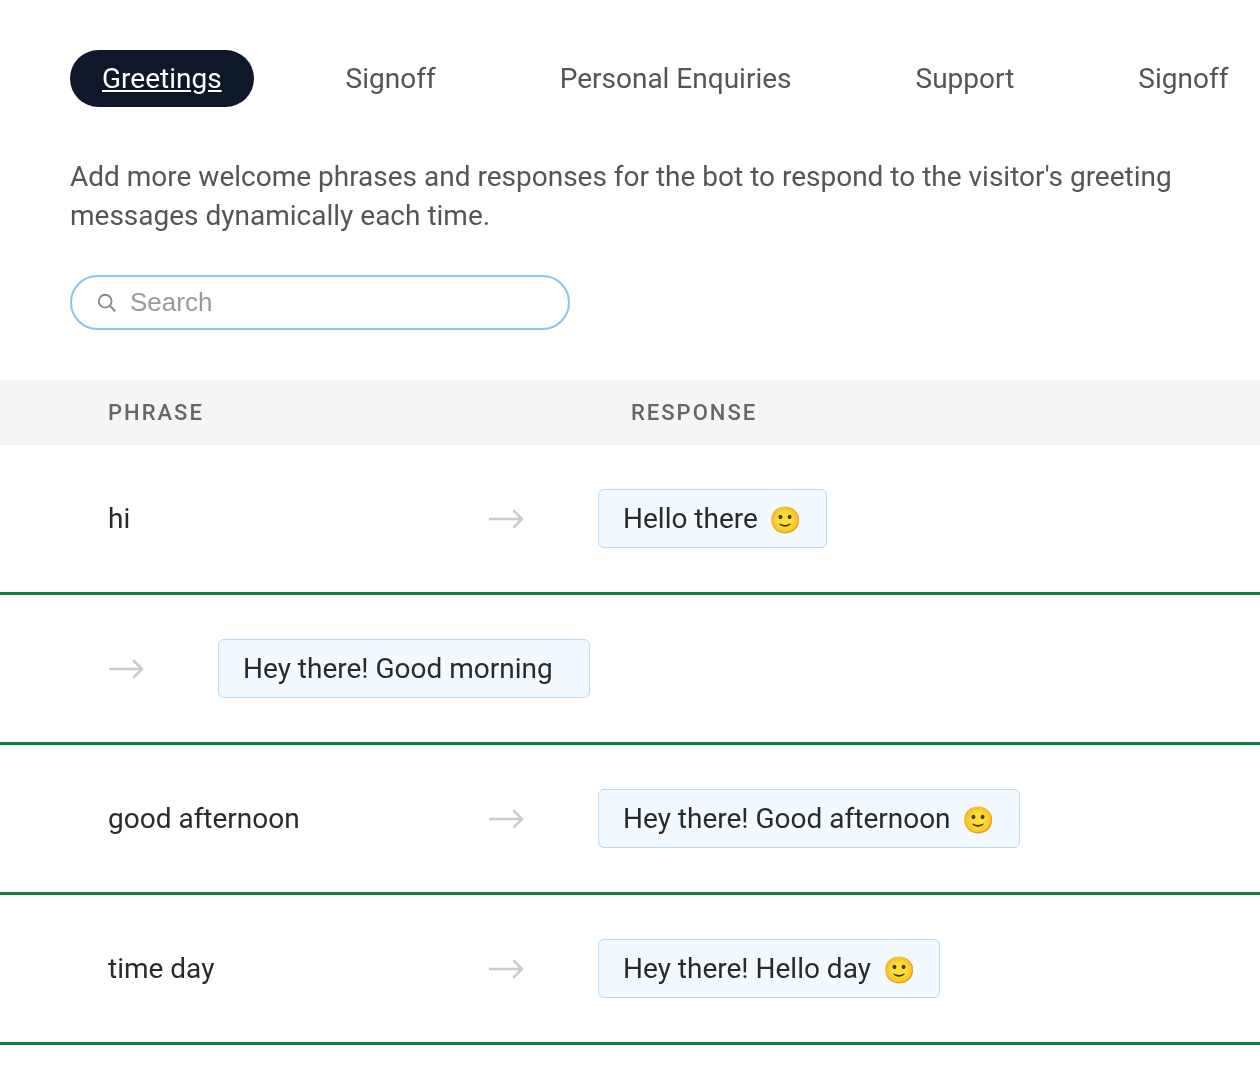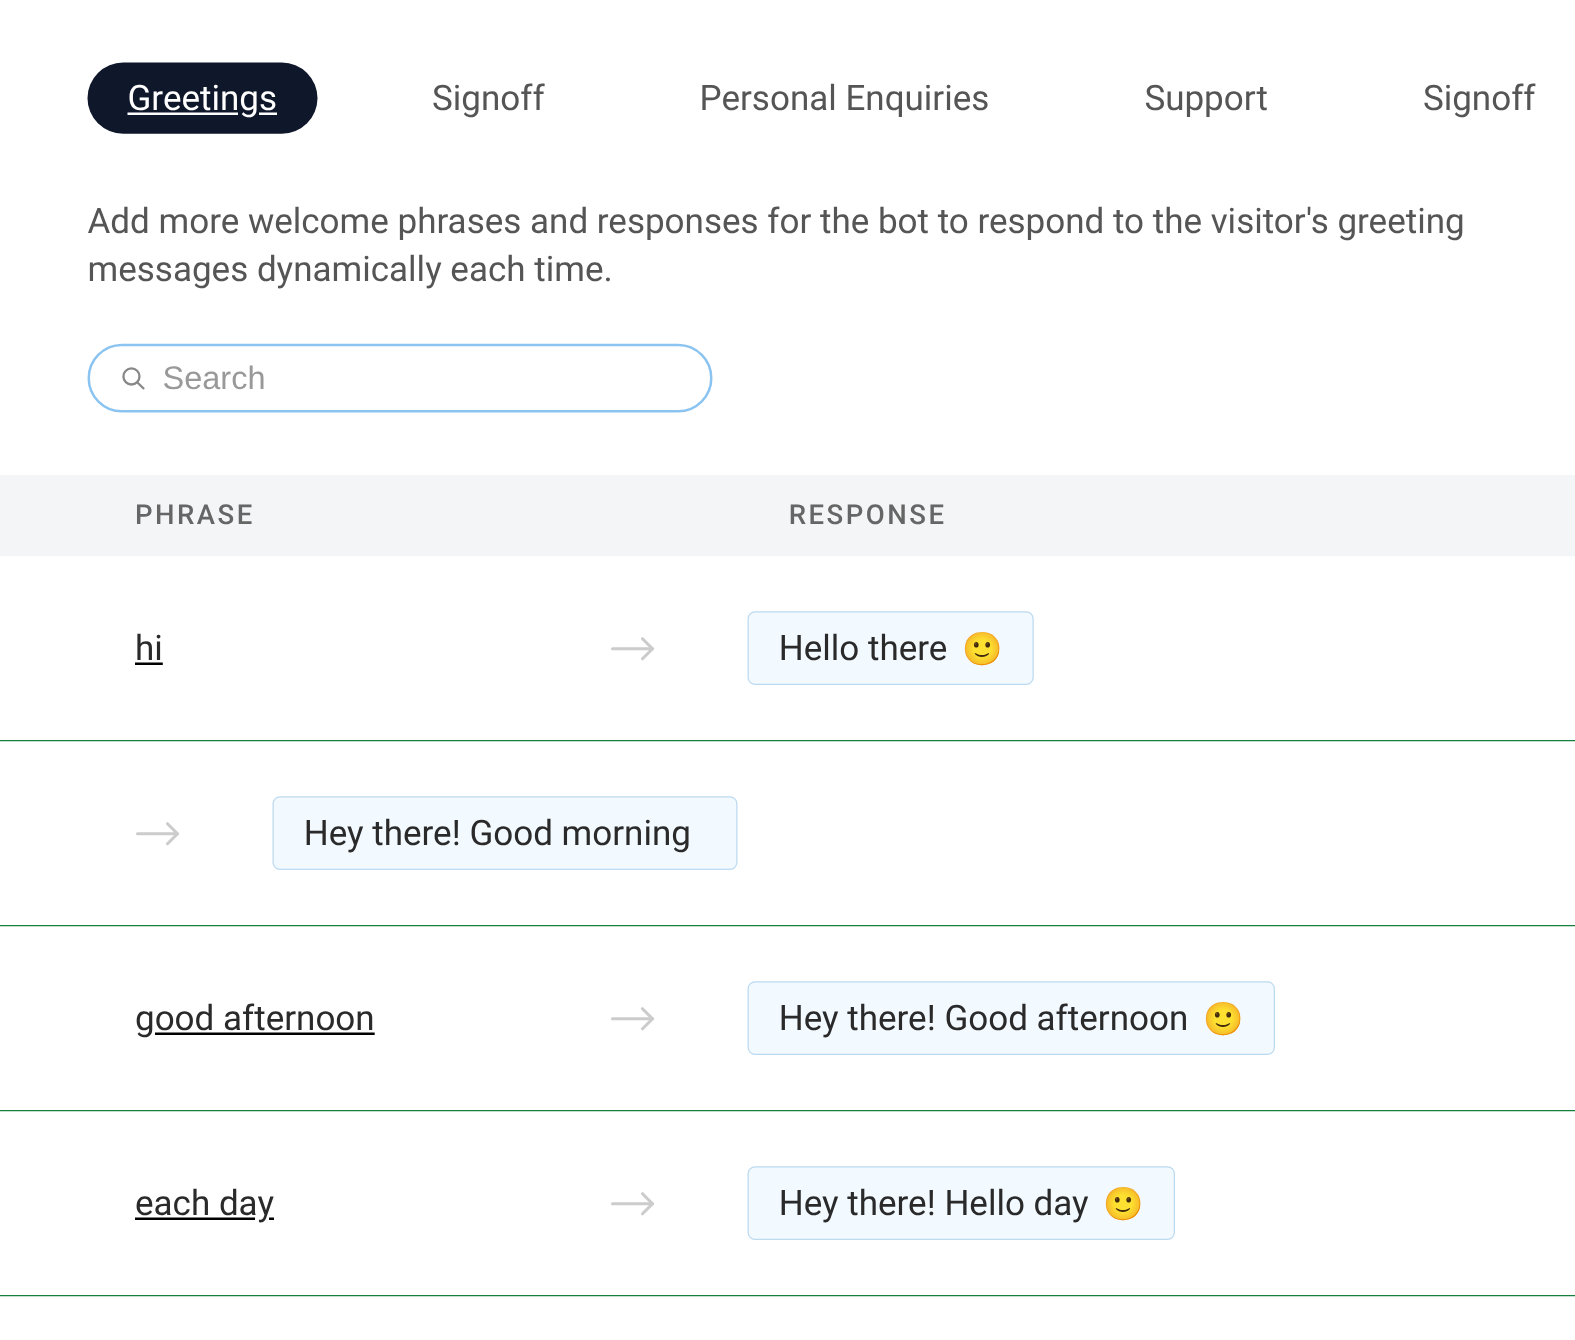--- a/index.html
+++ b/index.html
@@ -92,22 +92,21 @@
     }
     .rows {
       margin-left: -70px;
       margin-right: -70px;
     }
     .row {
       display: flex;
       align-items: center;
       padding: 44px 0;
       padding-left: 108px;
-      border-bottom: 1px solid #15803d;
-      text-decoration: underline;
+      border-bottom: 3px solid #15803d;
     }
     .phrase-cell {
       width: 380px;
       font-size: 28px;
       color: #2a2a2a;
     }
     .arrow-cell {
       width: 110px;
       display: flex;
       align-items: center;
@@ -204,21 +203,21 @@
       </div>
       <div class="response-cell">
         <div class="response-pill">
           <span>Hey there! Good afternoon</span>
           <span class="emoji">🙂</span>
         </div>
       </div>
     </div>
 
     <div class="row">
-      <div class="phrase-cell">each day</div>
+      <div class="phrase-cell">time day</div>
       <div class="arrow-cell">
         <svg class="arrow-icon" viewBox="0 0 40 24" fill="none" stroke="#ccc" stroke-width="2.5" stroke-linecap="round" stroke-linejoin="round">
           <line x1="2" y1="12" x2="34" y2="12"></line>
           <polyline points="26,4 34,12 26,20"></polyline>
         </svg>
       </div>
       <div class="response-cell">
         <div class="response-pill">
           <span>Hey there! Hello day</span>
           <span class="emoji">🙂</span>

